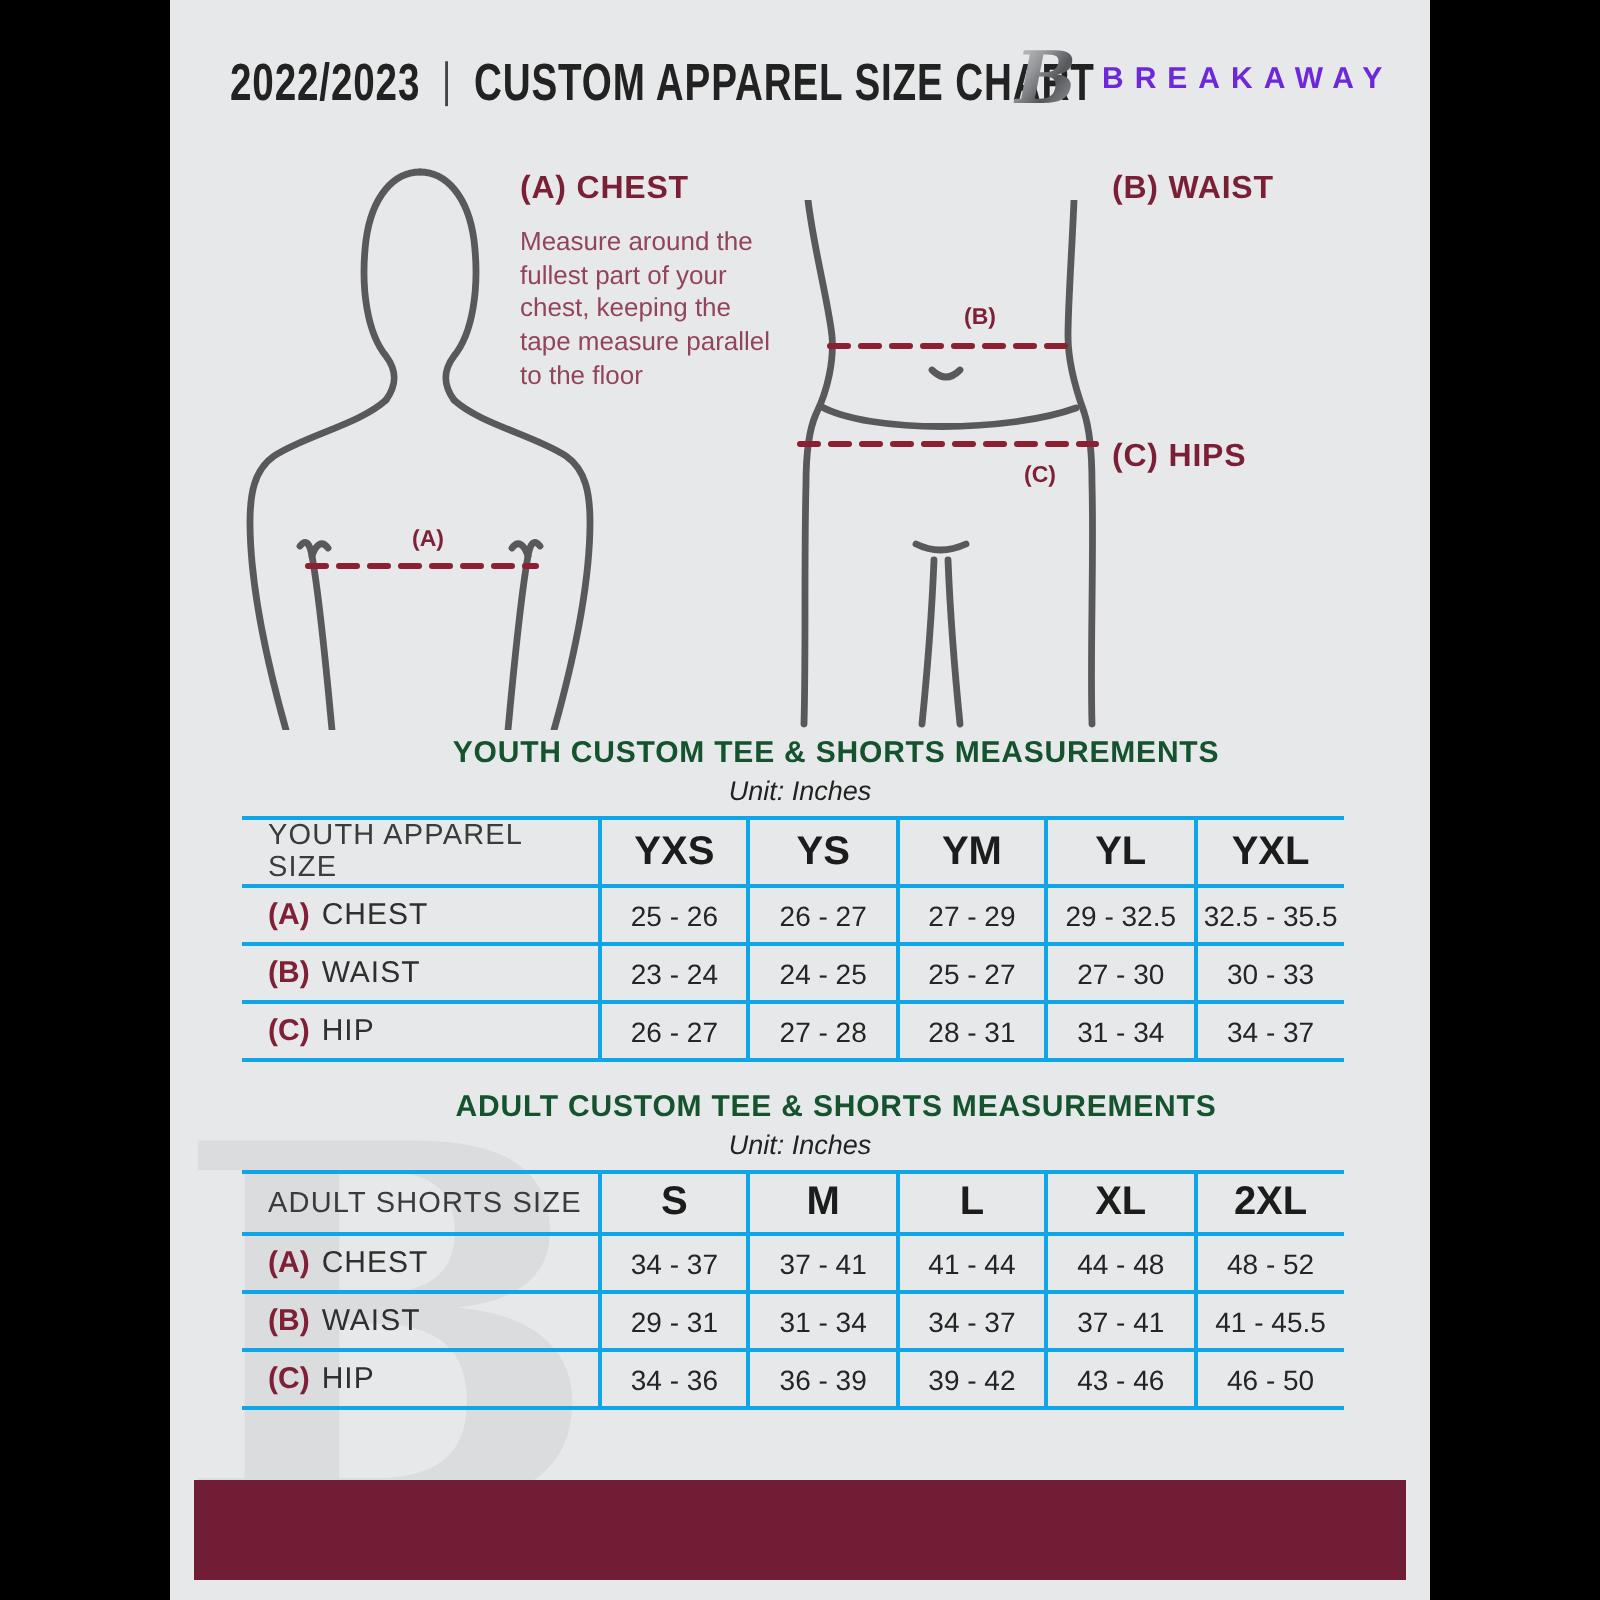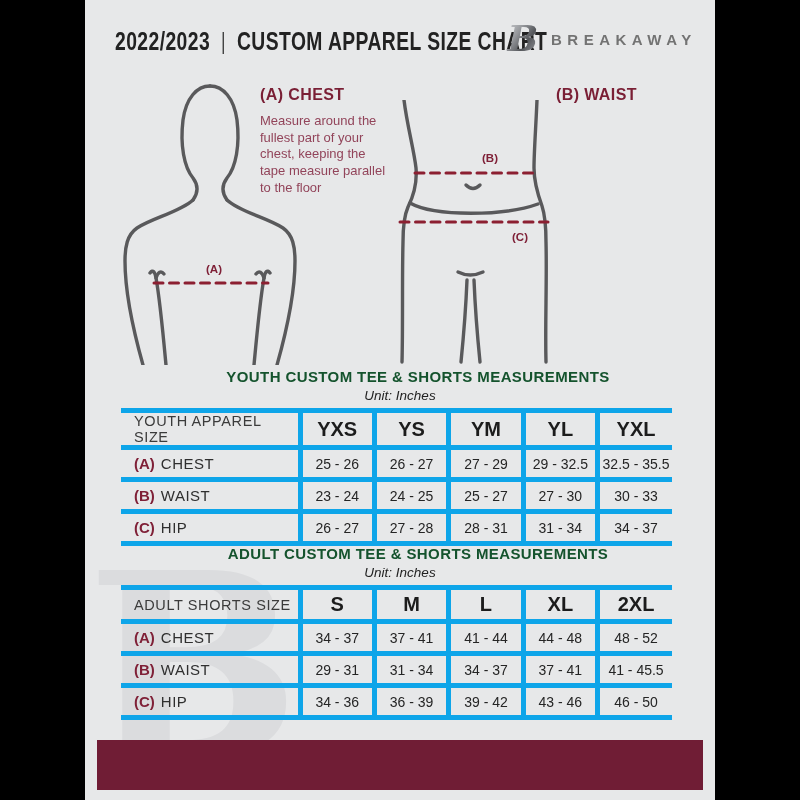--- a/index.html
+++ b/index.html
@@ -6,39 +6,39 @@
   .stage{position:relative;width:800px;height:800px;background:#000;overflow:hidden;
          font-family:"Liberation Sans",sans-serif;}
   .page{position:absolute;left:85px;top:0;width:630px;height:800px;background:#e7e8e9;overflow:hidden;}
 
   
   .masthead{position:absolute;left:30px;top:25px;height:32px;display:flex;align-items:center;gap:13px;
             transform:scale(0.84,1.14);transform-origin:left center;font-size:23px;font-weight:bold;
             color:#222;white-space:nowrap;letter-spacing:0.5px;}
   .masthead .sep{font-weight:400;color:#444;font-size:21px;}
   .logo{position:absolute;left:413px;top:17px;width:44px;height:42px;}
-  .brand{position:absolute;left:466px;top:31px;font-size:15px;font-weight:bold;letter-spacing:5.5px;color:#737373;}
+  .brand{position:absolute;left:466px;top:31px;font-size:15px;font-weight:bold;letter-spacing:5.5px;color:#6d28d9;}
 
   
   .fig{position:absolute;}
   .fig path,.fig line{fill:none;stroke:#59595b;stroke-width:3.4;stroke-linecap:round;}
   .fig .dash{stroke:#8c1f31;stroke-width:3;stroke-dasharray:9 6.5;}
   .fig text{fill:#7f2037;font-weight:bold;font-size:11.5px;font-family:"Liberation Sans",sans-serif;}
   .guide-block{position:absolute;width:150px;}
   .guide-head{font-size:16px;font-weight:bold;color:#7a1f35;letter-spacing:0.4px;margin-bottom:9px;}
   .guide-desc{font-size:13px;color:#92445a;line-height:1.28;white-space:pre-line;}
 
   
   .sec-title{position:absolute;left:0;right:0;text-align:center;font-size:15px;font-weight:bold;
              color:#14532d;letter-spacing:0.4px;padding-left:36px;}
   .sec-unit{position:absolute;left:0;right:0;text-align:center;font-size:13.5px;font-style:italic;color:#222;}
 
   
   .size-table{position:absolute;width:551px;border-collapse:collapse;table-layout:fixed;}
-  .size-table td{border:5px solid #0ea5e9;height:27px;vertical-align:middle;text-align:center;
+  .size-table td{border:2px solid #0ea5e9;height:27px;vertical-align:middle;text-align:center;
                  font-size:14px;color:#252525;padding:0;}
   .size-table tr td:first-child{border-left:none;text-align:left;padding-left:13px;}
   .size-table tr td:last-child{border-right:none;}
   .size-table tr.head td{height:29px;font-weight:bold;font-size:20px;color:#1c1c1c;}
   .size-table tr.head td:first-child{font-weight:normal;font-size:14.5px;letter-spacing:0.6px;color:#3b3b3b;}
   .size-table .key{font-weight:bold;color:#7f2037;margin-right:6px;font-size:15px;}
   .size-table .lbl{color:#2f2f2f;font-size:15px;letter-spacing:0.5px;}
 
   .watermark{position:absolute;left:2px;top:540px;font-family:"DejaVu Serif",serif;font-weight:bold;
              font-size:252px;line-height:1;color:#dbdcde;user-select:none;}
@@ -104,20 +104,21 @@
       <div class="guide-desc">Measure around the
 fullest part of your
 chest, keeping the
 tape measure parallel
 to the floor</div>
     </div>
     <div class="guide-block" style="left:471px;top:86px;">
       <div class="guide-head">(B) WAIST</div>
     </div>
     <div class="guide-block" style="left:471px;top:220px;">
+      <div class="guide-head">(C) HIPS</div>
     </div>
 
     <div class="sec-title" style="top:368px;">YOUTH CUSTOM TEE &amp; SHORTS MEASUREMENTS</div>
     <div class="sec-unit" style="top:388px;">Unit: Inches</div>
     <table class="size-table" style="left:36px;top:408px;">
       <colgroup>
           <col style="width:179px">
           <col style="width:74.4px">
           <col style="width:74.4px">
           <col style="width:74.4px">

